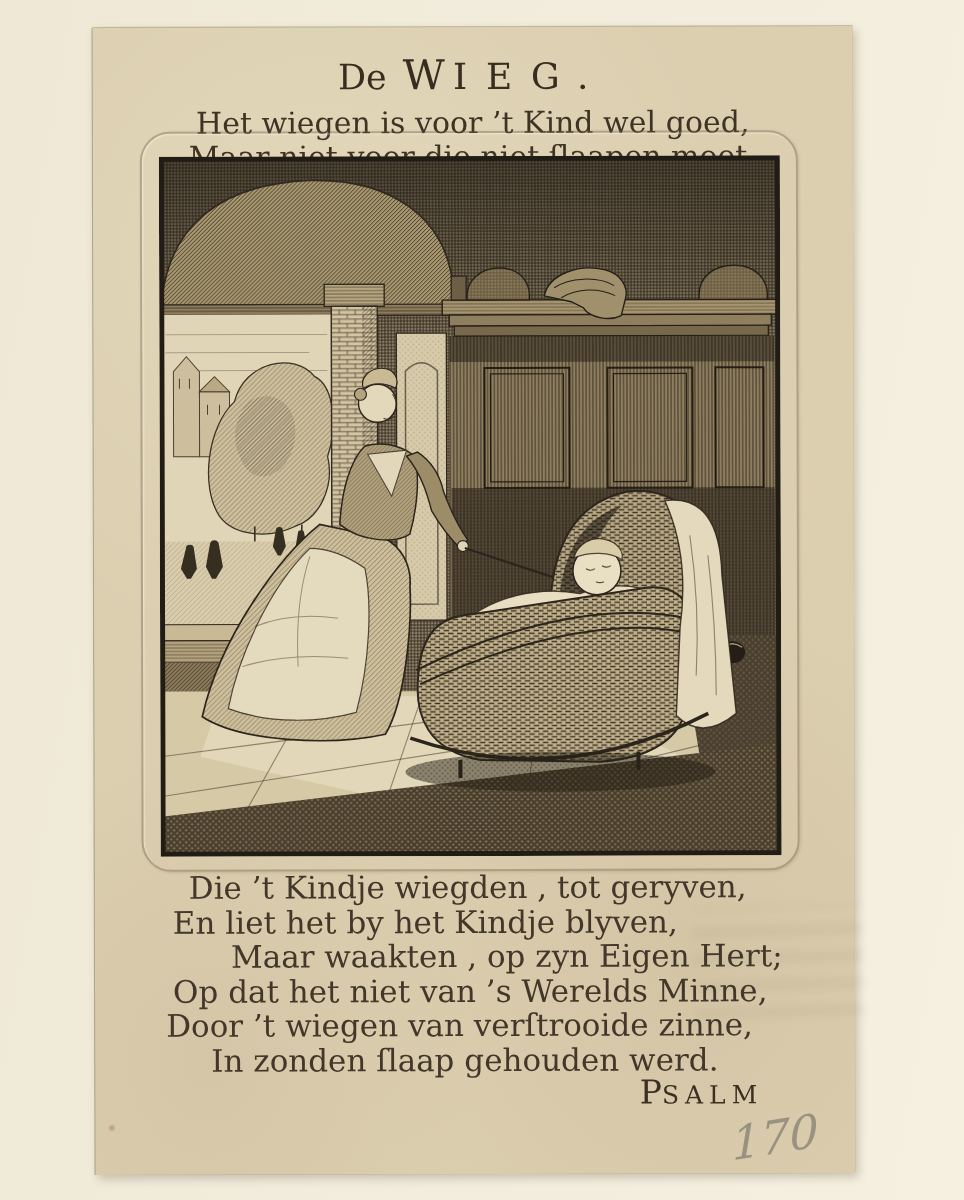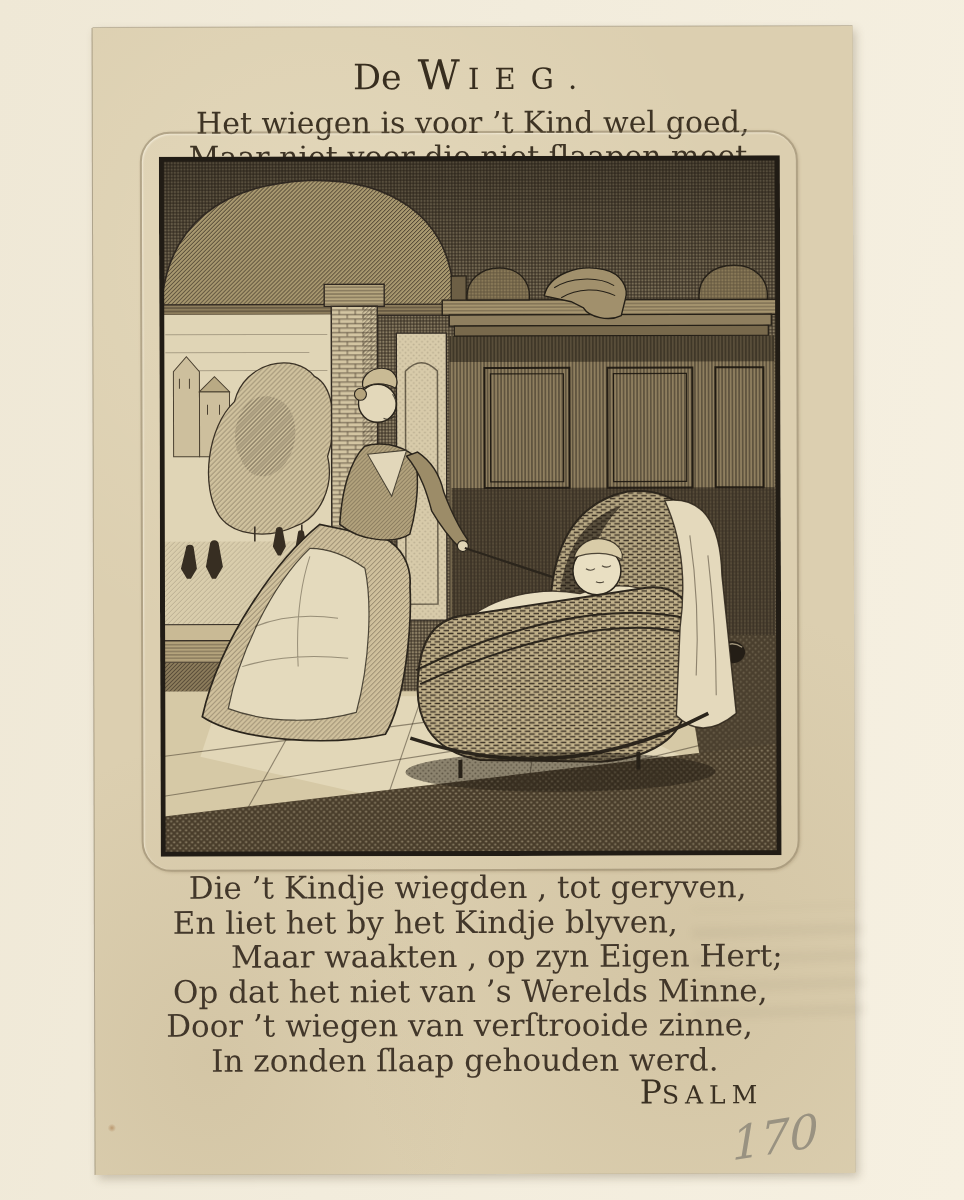--- a/index.html
+++ b/index.html
@@ -21,21 +21,21 @@
   .stain-dot{position:absolute;left:12px;top:1096px;width:9px;height:8px;border-radius:50%;
     background:radial-gradient(circle,rgba(152,92,40,0.45),rgba(152,92,40,0) 70%);}
   .showthrough{
     position:absolute;left:598px;top:880px;width:170px;height:110px;
     background:repeating-linear-gradient(0deg, rgba(118,106,84,0.20) 0 9px, rgba(0,0,0,0) 9px 27px);
     filter:blur(4px);opacity:.45;transform:rotate(-1.5deg);
   }
   .title-block{position:absolute;top:24px;left:0;width:100%;text-align:center;color:#382e1f;white-space:nowrap;}
   .t-lead{font-size:35px;margin-top:29px;}
   .t-initial{font-size:41px;margin-left:16px;}
-  .t-rest{font-size:29px;letter-spacing:0.52em;margin-left:8px;}
+  .t-rest{font-size:36px;letter-spacing:0.52em;margin-left:8px;}
   .epigraph{position:absolute;top:79px;left:0;width:100%;text-align:center;color:#3e3425;
     font-size:30px;line-height:34px;white-space:nowrap;}
   .plate-mark{
     position:absolute;left:47px;top:104px;width:654px;height:736px;border-radius:30px;
     border:2px solid rgba(104,90,64,0.38);
     box-shadow:inset 1px 1px 2px rgba(255,252,240,0.55), 1px 1px 3px rgba(140,120,85,0.30);
   }
   .etching{position:absolute;left:66px;top:129px;width:621px;height:700px;}
   .etching svg{display:block;width:621px;height:700px;}
   .verse{position:absolute;left:71px;top:843px;color:#42372a;font-size:31px;line-height:34.6px;white-space:nowrap;}

